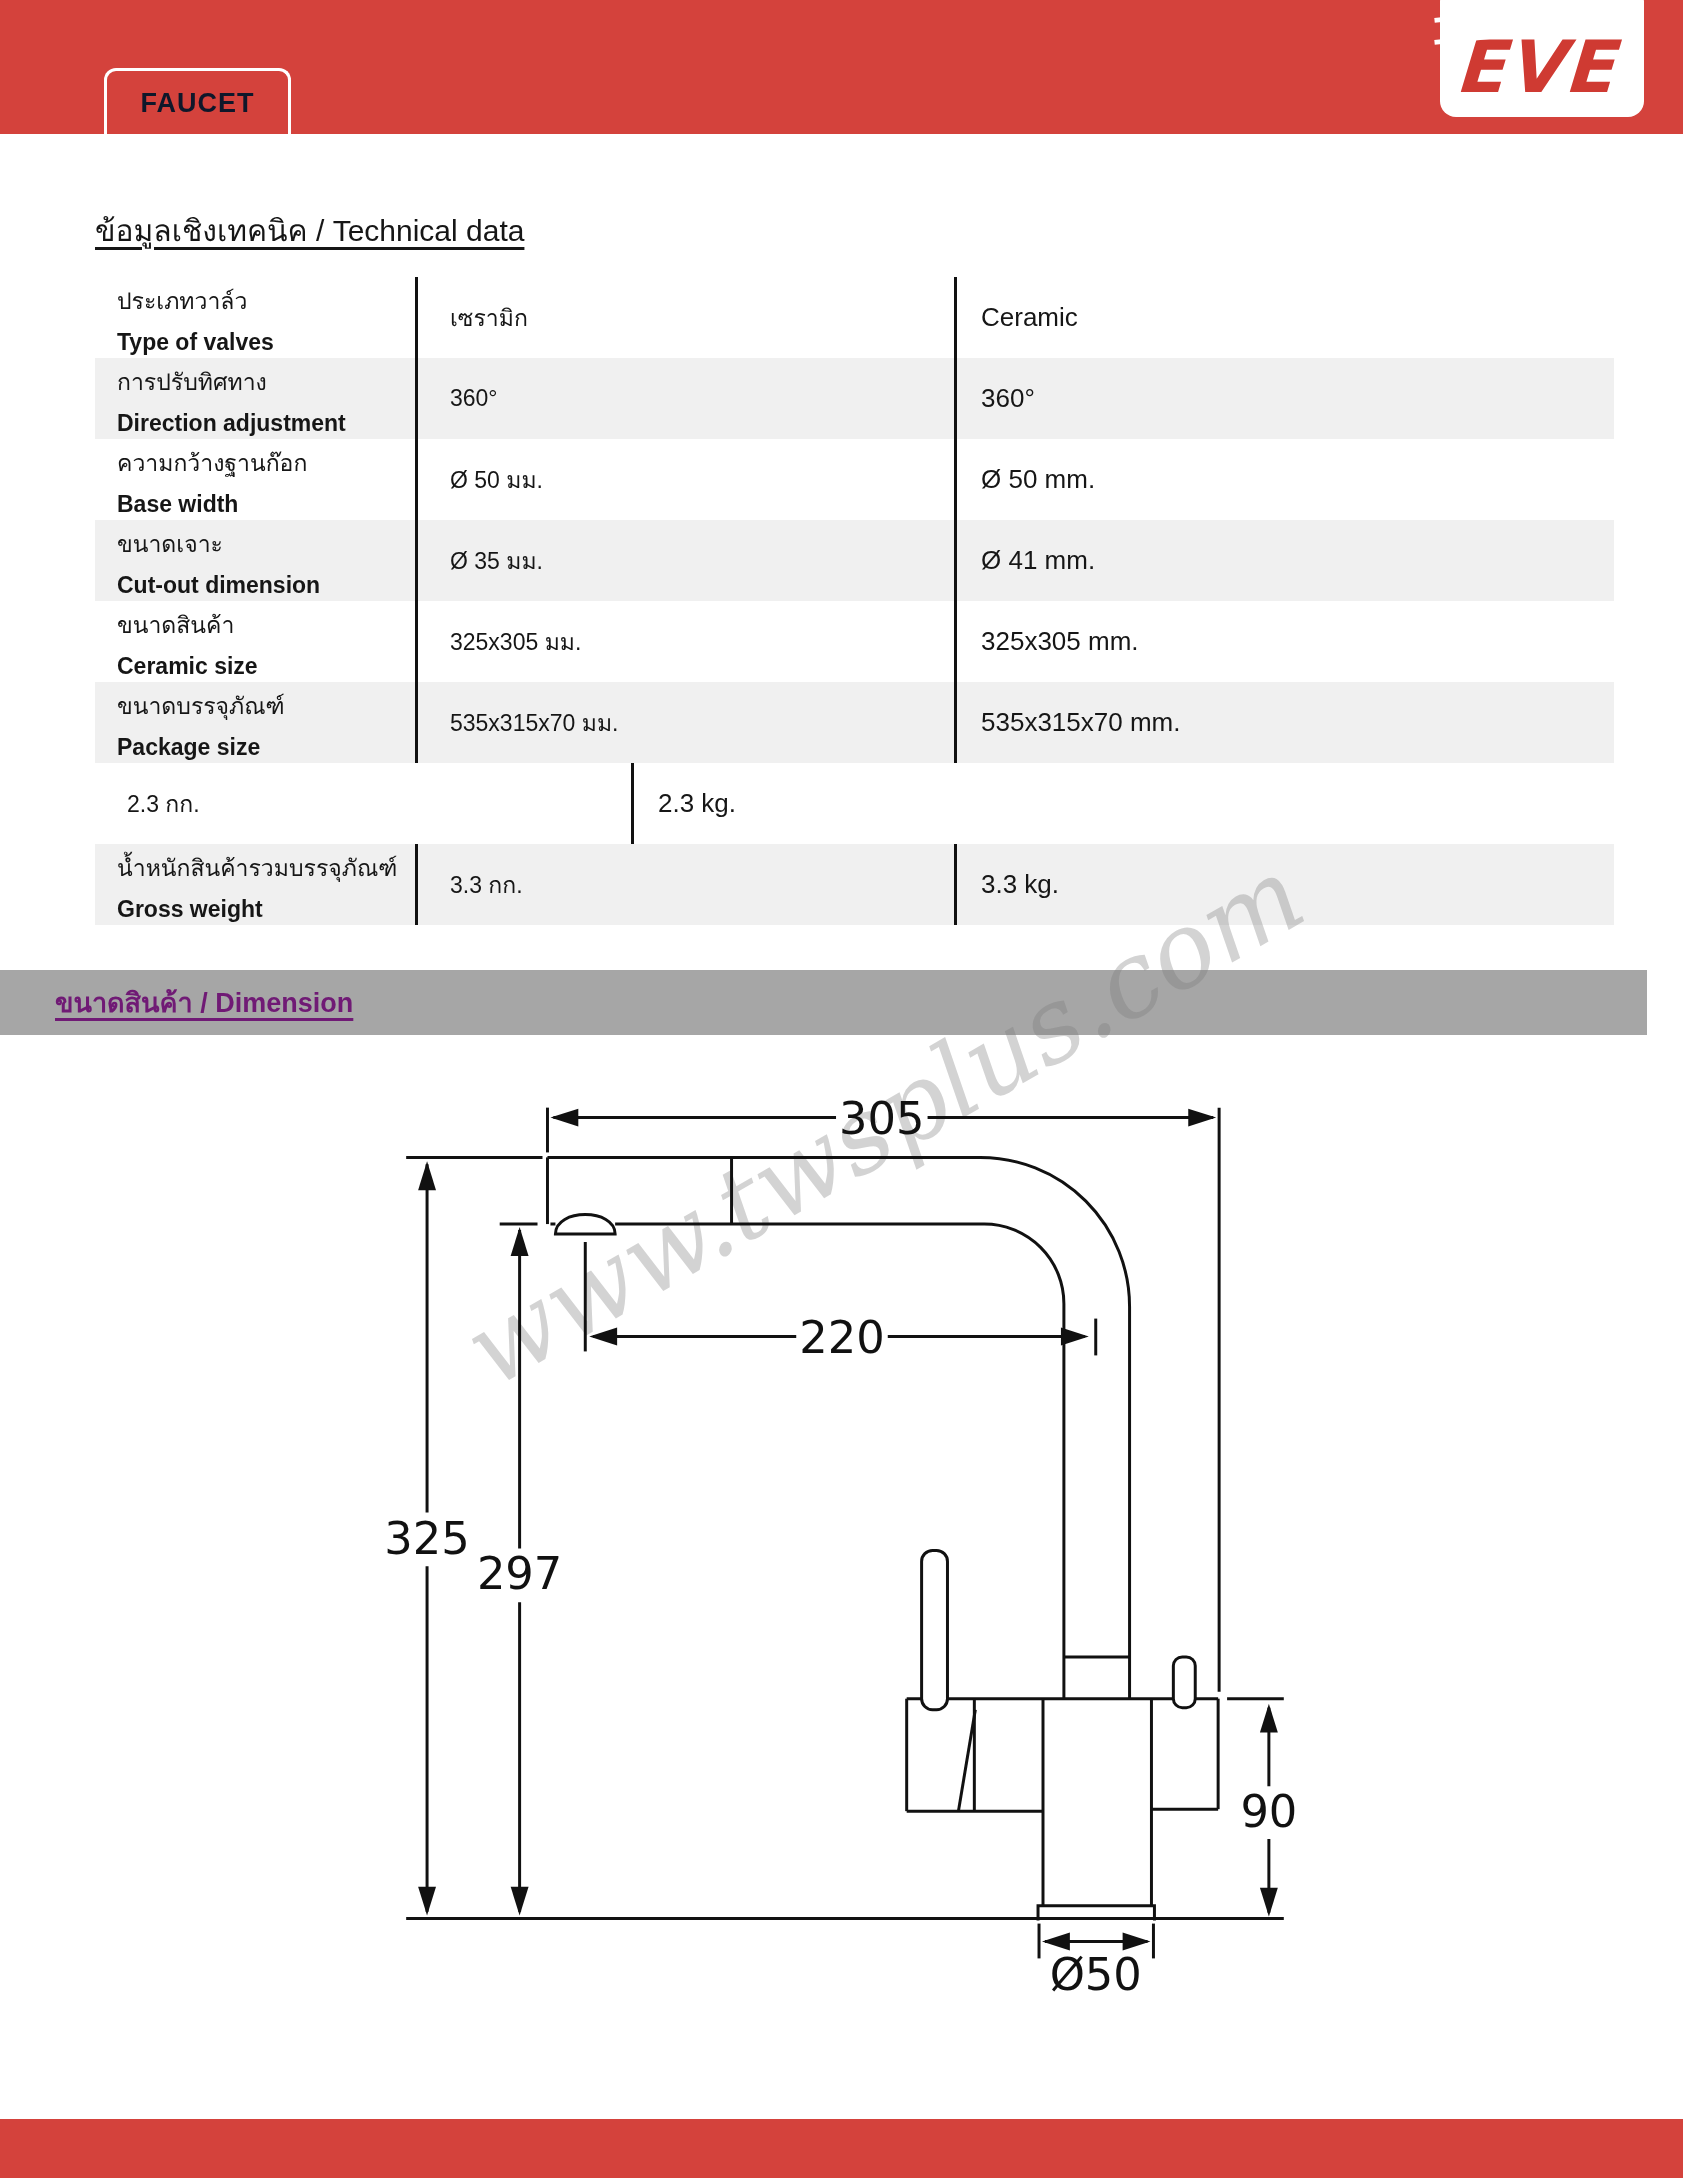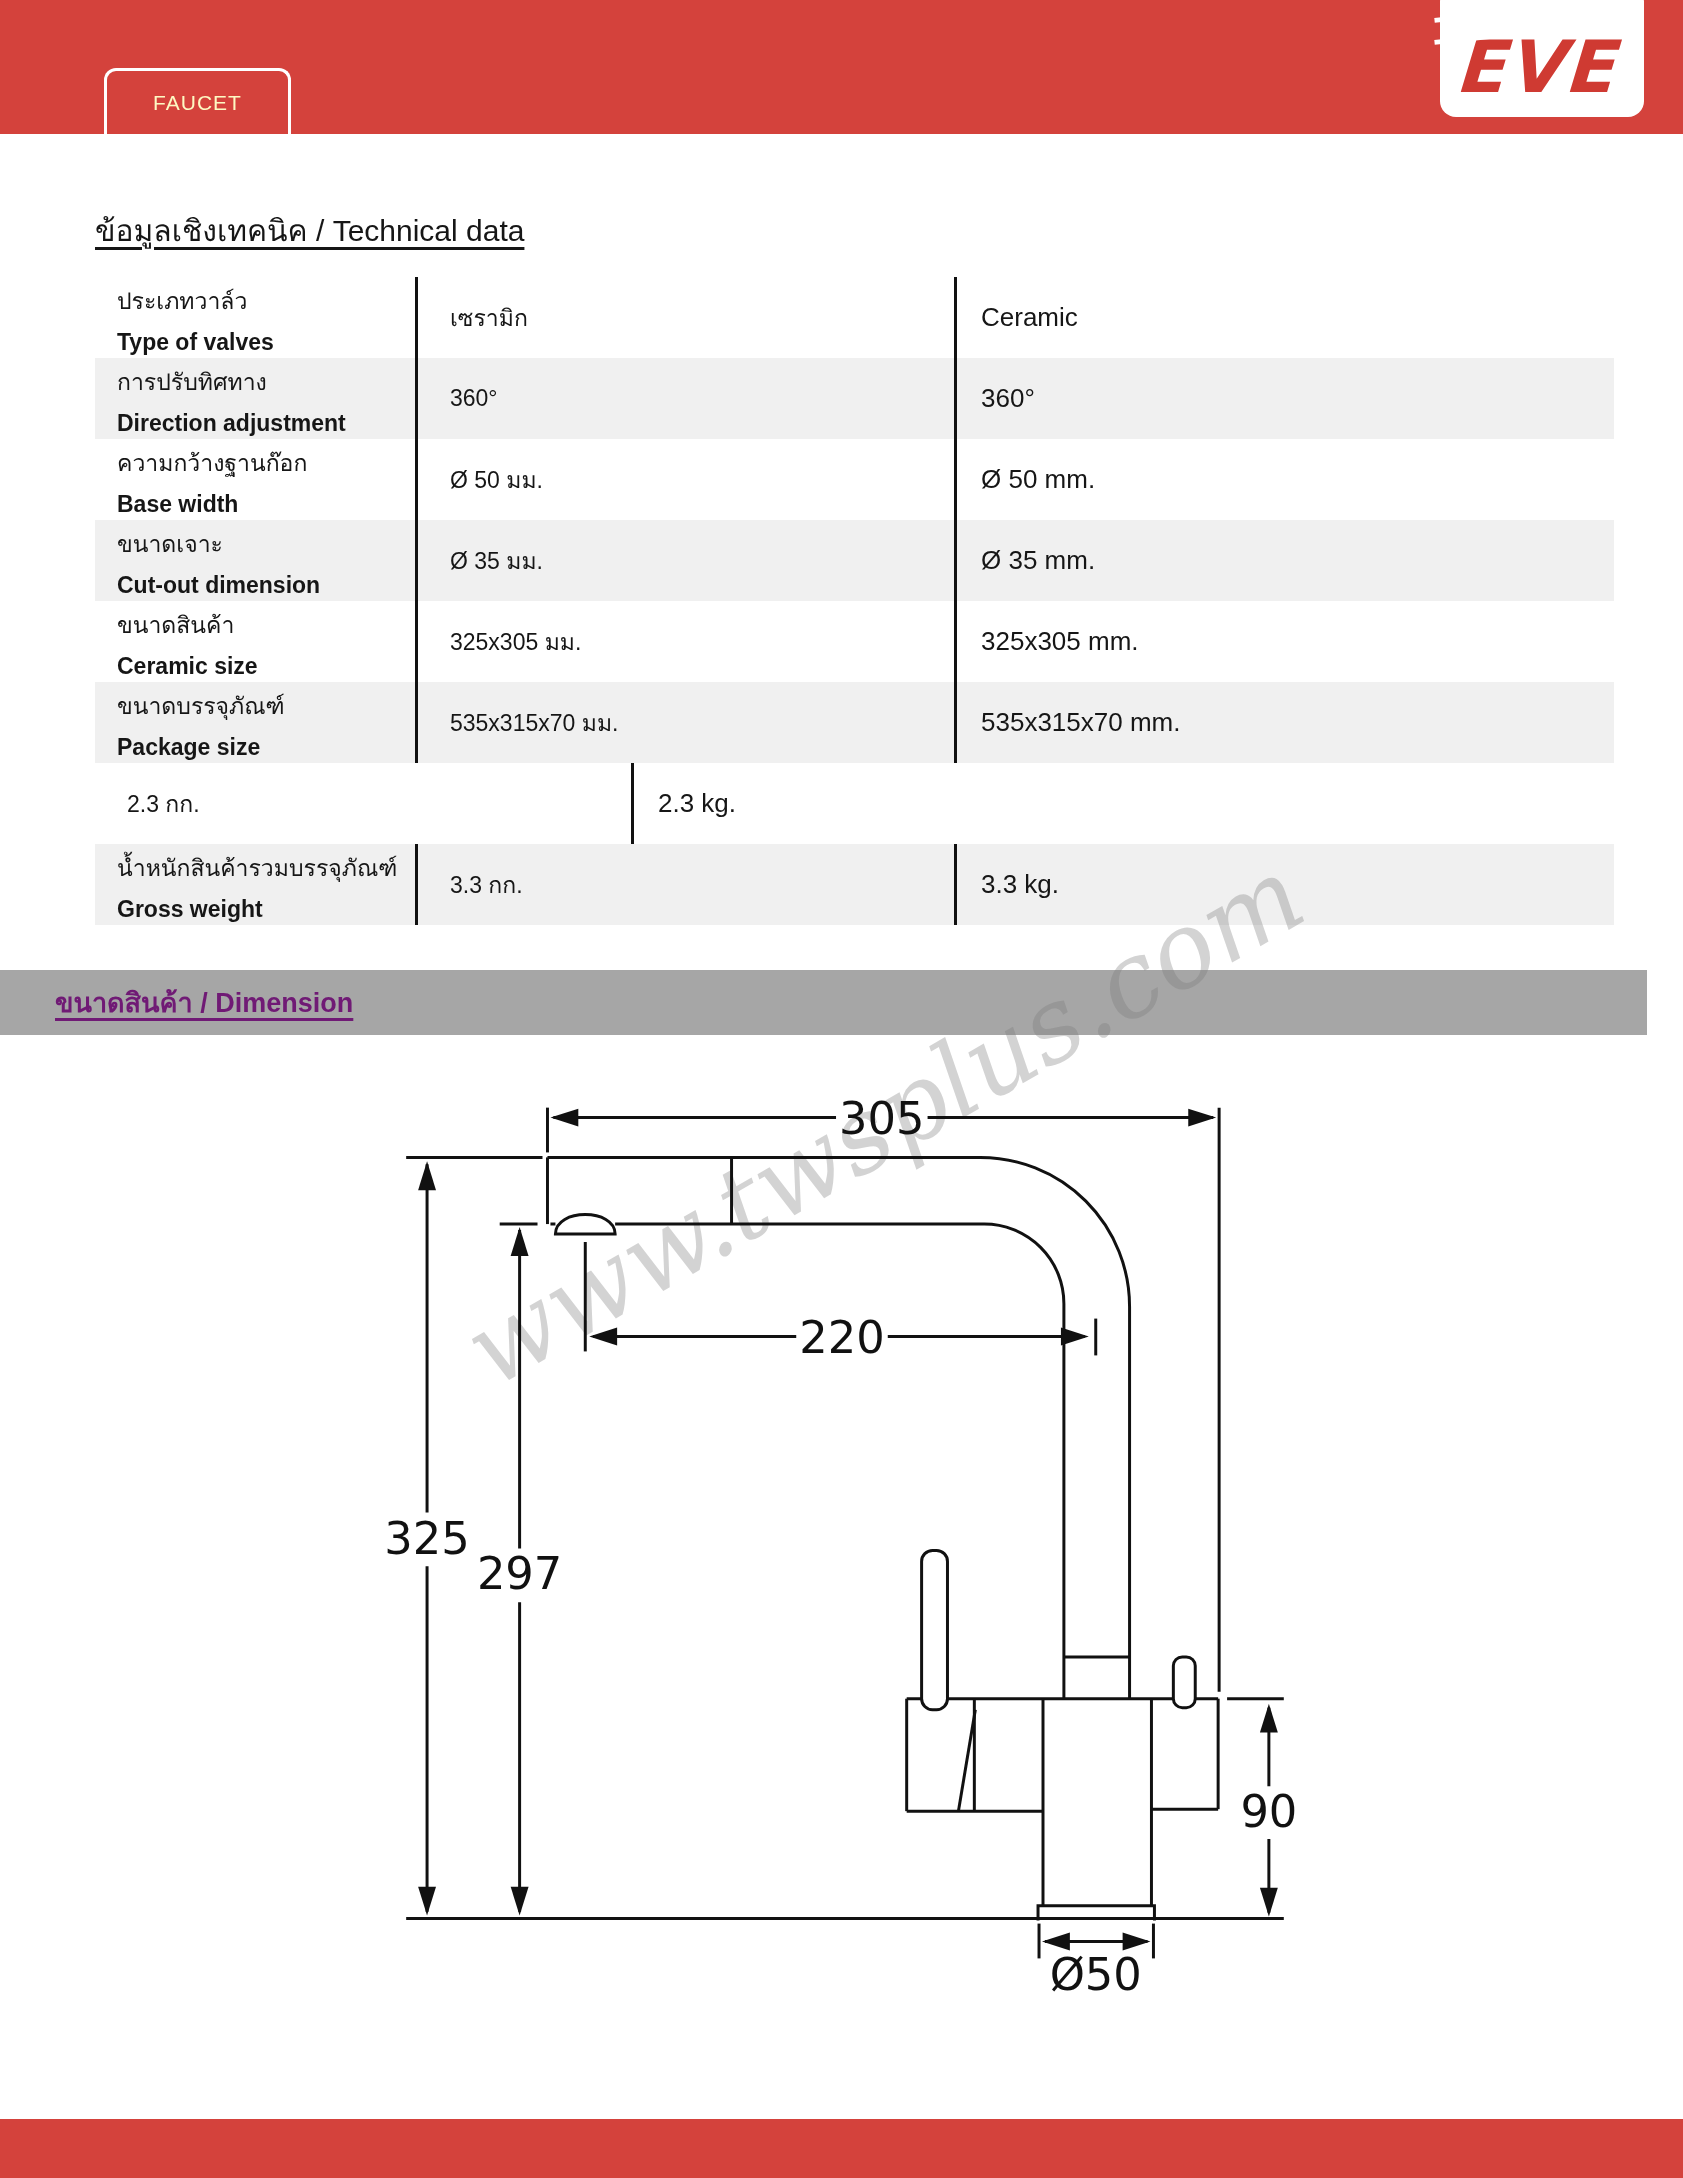--- a/index.html
+++ b/index.html
@@ -8,21 +8,21 @@
     font-family:"Liberation Sans","DejaVu Sans",sans-serif;color:#161616;
     overflow:hidden;
   }
   
   .top-bar{position:absolute;left:0;top:0;width:1684px;height:134px;background:#d4423c;z-index:2;}
   .faucet-tab{
     position:absolute;left:104px;top:68px;width:187px;height:67px;
     border:3px solid #ffffff;border-bottom:none;border-radius:12px 12px 0 0;
     box-sizing:border-box;display:flex;align-items:center;justify-content:center;
   }
-  .faucet-tab span{color:#fef9c3;font-weight:normal;font-size:21px;letter-spacing:1px;}
+  .faucet-tab span{color:#0f172a;font-weight:bold;font-size:27px;letter-spacing:1px;}
   .brand-box{
     position:absolute;left:1440px;top:-14px;width:204px;height:131px;background:#ffffff;
     border-radius:16px;display:flex;align-items:flex-end;justify-content:center;z-index:3;
   }
   .brand-text{
     color:#cf3a32;font-style:italic;font-weight:bold;font-size:72px;line-height:1;
     letter-spacing:2px;margin-bottom:14px;position:relative;
     font-family:"DejaVu Sans",sans-serif;transform:skewX(-6deg);
   }
   .brand-stripe{position:absolute;left:-6px;width:189px;height:5px;background:#ffffff;transform:rotate(-6deg);}
@@ -107,21 +107,21 @@
     </div>
     <div class="cell-v1">Ø 50 มม.</div>
     <div class="cell-v2">Ø 50 mm.</div>
   </div>
   <div class="spec-row alt">
     <div class="cell-label">
       <div class="th">ขนาดเจาะ</div>
       <div class="en">Cut-out dimension</div>
     </div>
     <div class="cell-v1">Ø 35 มม.</div>
-    <div class="cell-v2">Ø 35 mm.</div>
+    <div class="cell-v2">Ø 41 mm.</div>
   </div>
   <div class="spec-row">
     <div class="cell-label">
       <div class="th">ขนาดสินค้า</div>
       <div class="en">Ceramic size</div>
     </div>
     <div class="cell-v1">325x305 มม.</div>
     <div class="cell-v2">325x305 mm.</div>
   </div>
   <div class="spec-row alt">

